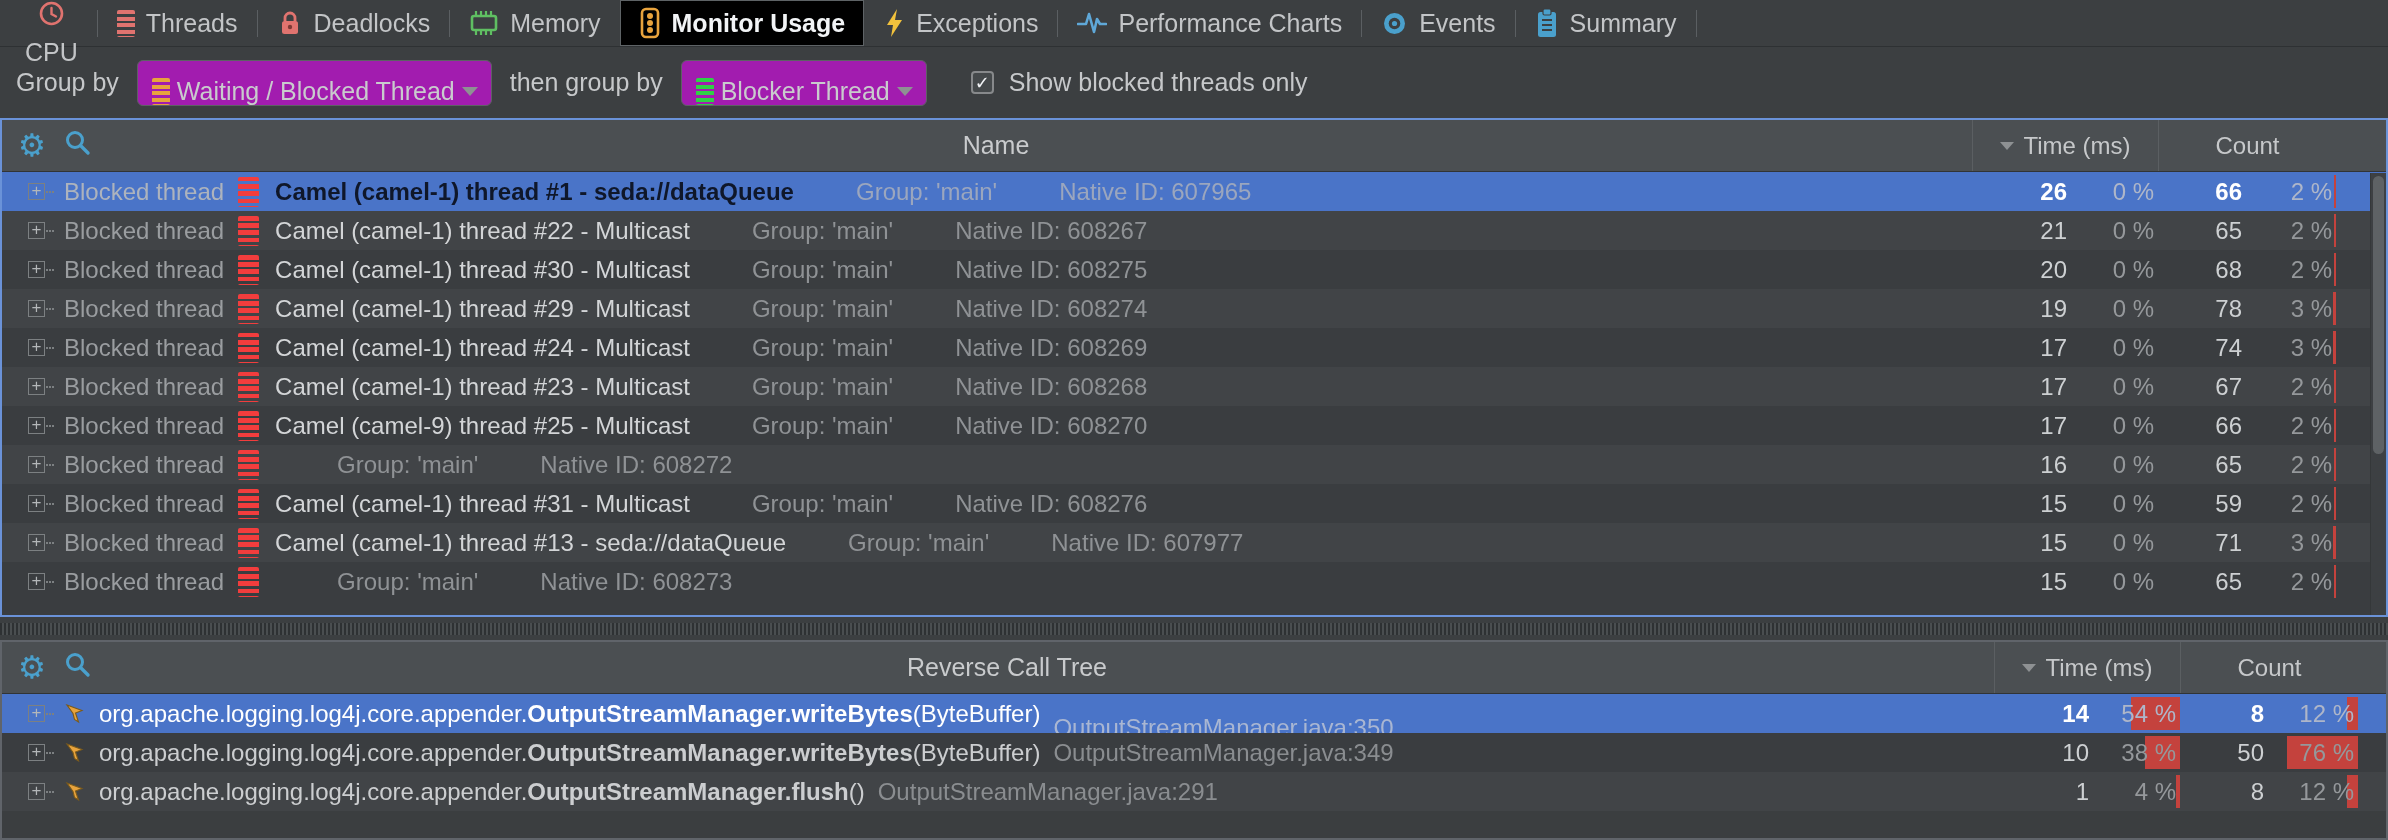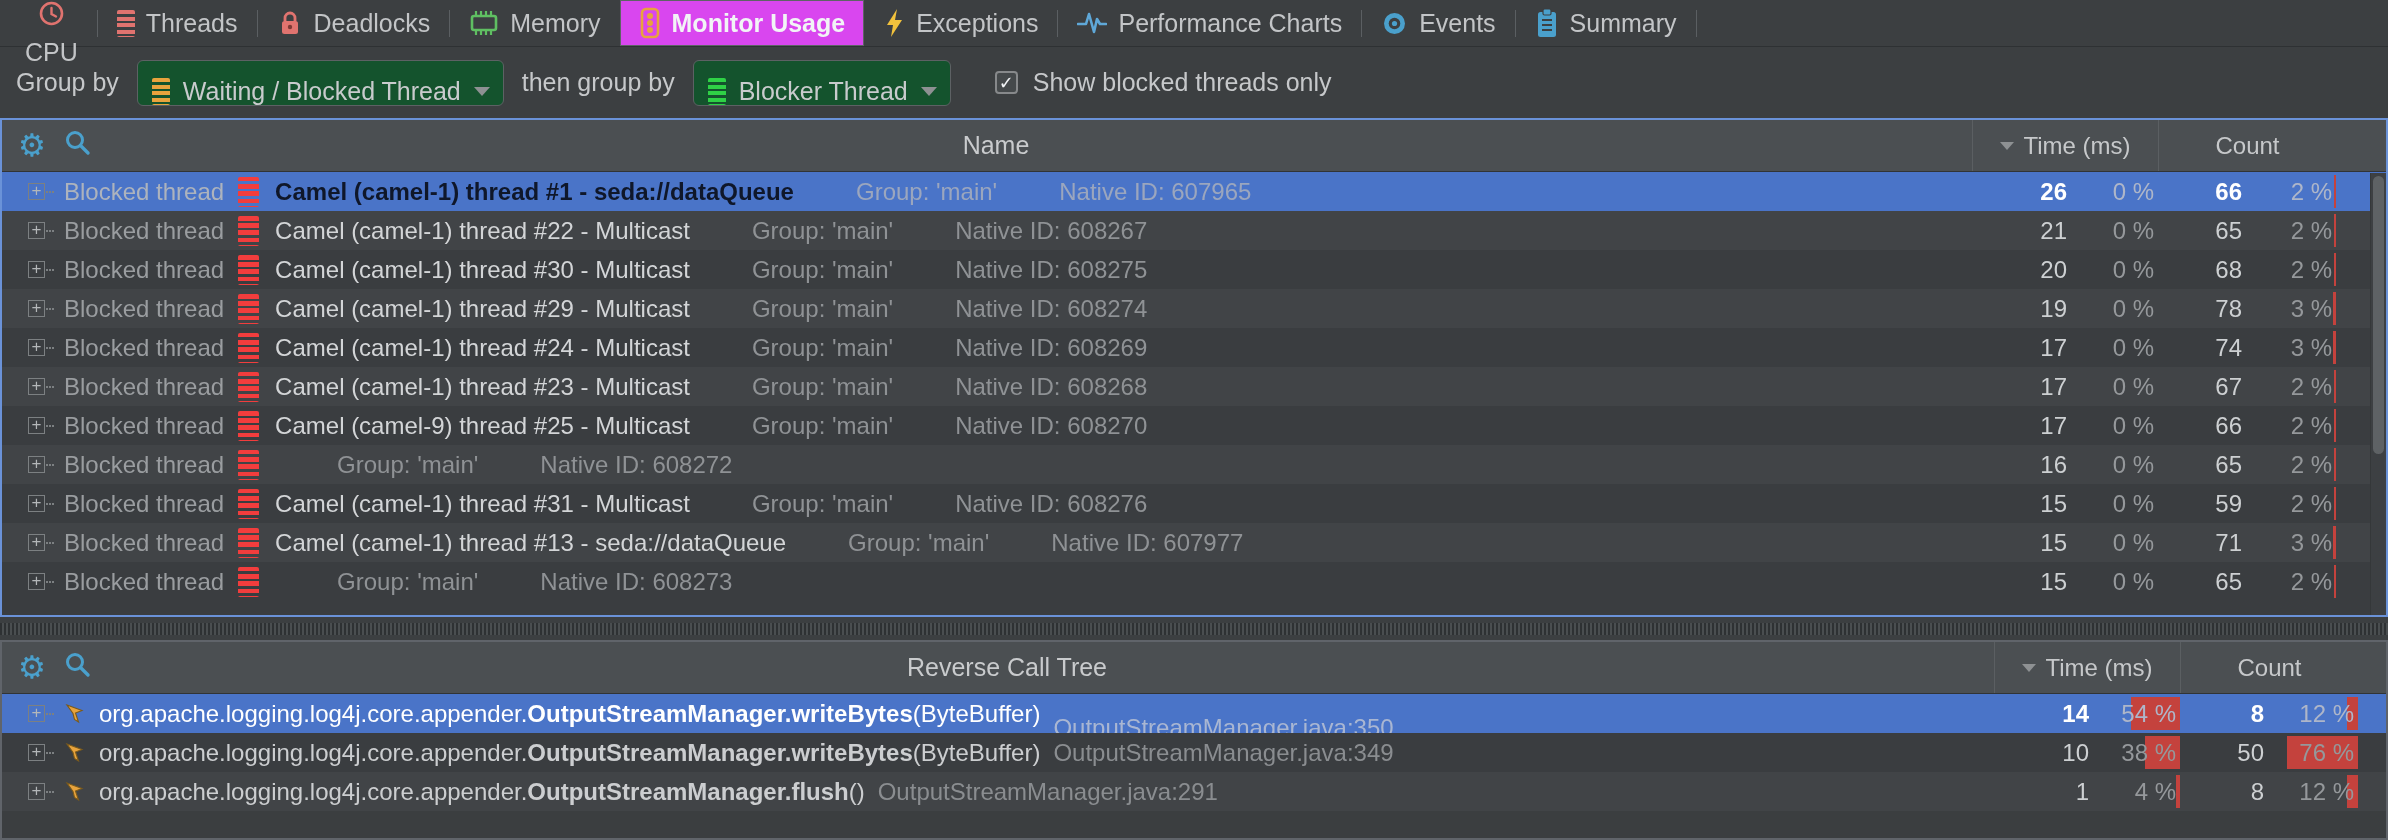--- a/index.html
+++ b/index.html
@@ -6,34 +6,34 @@
   html,body { background:#2b2b2b; }
   .app {
     position:relative; width:2388px; height:840px; overflow:hidden;
     background:#3c3f41; font-family:"Liberation Sans","DejaVu Sans",sans-serif;
     font-size:24px; color:#cdd0d2; display:flex; flex-direction:column;
   }
 
   
   .toolbar { height:47px; flex:none; display:flex; align-items:stretch; background:#3c3f41; border-bottom:1px solid #2e3133; }
   .tab { display:flex; align-items:center; gap:11px; padding:0 19px; font-size:25px; color:#c3c5c7; cursor:default; }
-  .tab.active { background:#d946ef; box-shadow:inset 0 0 0 1px #5e6366; color:#f2f4f6; font-weight:bold; }
+  .tab.active { background:#000000; box-shadow:inset 0 0 0 1px #5e6366; color:#f2f4f6; font-weight:bold; }
   .tsep { width:1px; height:27px; background:#5b5f62; align-self:center; }
   .ticon { display:flex; align-items:center; }
 
   
   .bars { display:inline-block; width:21px; height:30px;
     background:repeating-linear-gradient(180deg, var(--bc,#e0736f) 0 4.5px, transparent 4.5px 7.2px);
     border-radius:2px; }
   .bars.sm { width:18px; height:27px; background:repeating-linear-gradient(180deg, var(--bc) 0 4px, transparent 4px 6.6px); }
 
   
   .groupbar { height:71px; flex:none; display:flex; align-items:center; padding-left:16px; color:#c6c8ca; font-size:25px; }
-  .dd { height:46px; margin:0 18px; background:#14532d; border:1px solid #5d6164; border-radius:6px;
-        display:flex; align-items:center; gap:13px; padding:17px 13px 0 14px; color:#c9cbcd; }
+  .dd { height:46px; margin:0 18px; background:#a21caf; border:1px solid #5d6164; border-radius:6px;
+        display:flex; align-items:center; gap:7px; padding:17px 13px 0 14px; color:#c9cbcd; }
   .caret { width:0; height:0; border-left:8px solid transparent; border-right:8px solid transparent; border-top:9px solid #8e9193; }
   .cbwrap { display:flex; align-items:center; gap:15px; margin-left:26px; }
   .cbbox { width:23px; height:23px; border:2px solid #87898b; border-radius:4px; background:#45494b;
            display:flex; align-items:center; justify-content:center; color:#f2f4f6; font-size:18px; font-weight:bold; }
 
   
   .panel { position:relative; flex:none; border:2px solid #6a92d8; background:#3a3d40; display:flex; flex-direction:column; overflow:hidden; }
   .panel.top { height:499px; }
   .panel.bottom { border-color:#60646a; flex:1; margin-top:0; }
   .splitter { height:23px; flex:none; display:flex; align-items:center; background:#3c3f41; }

